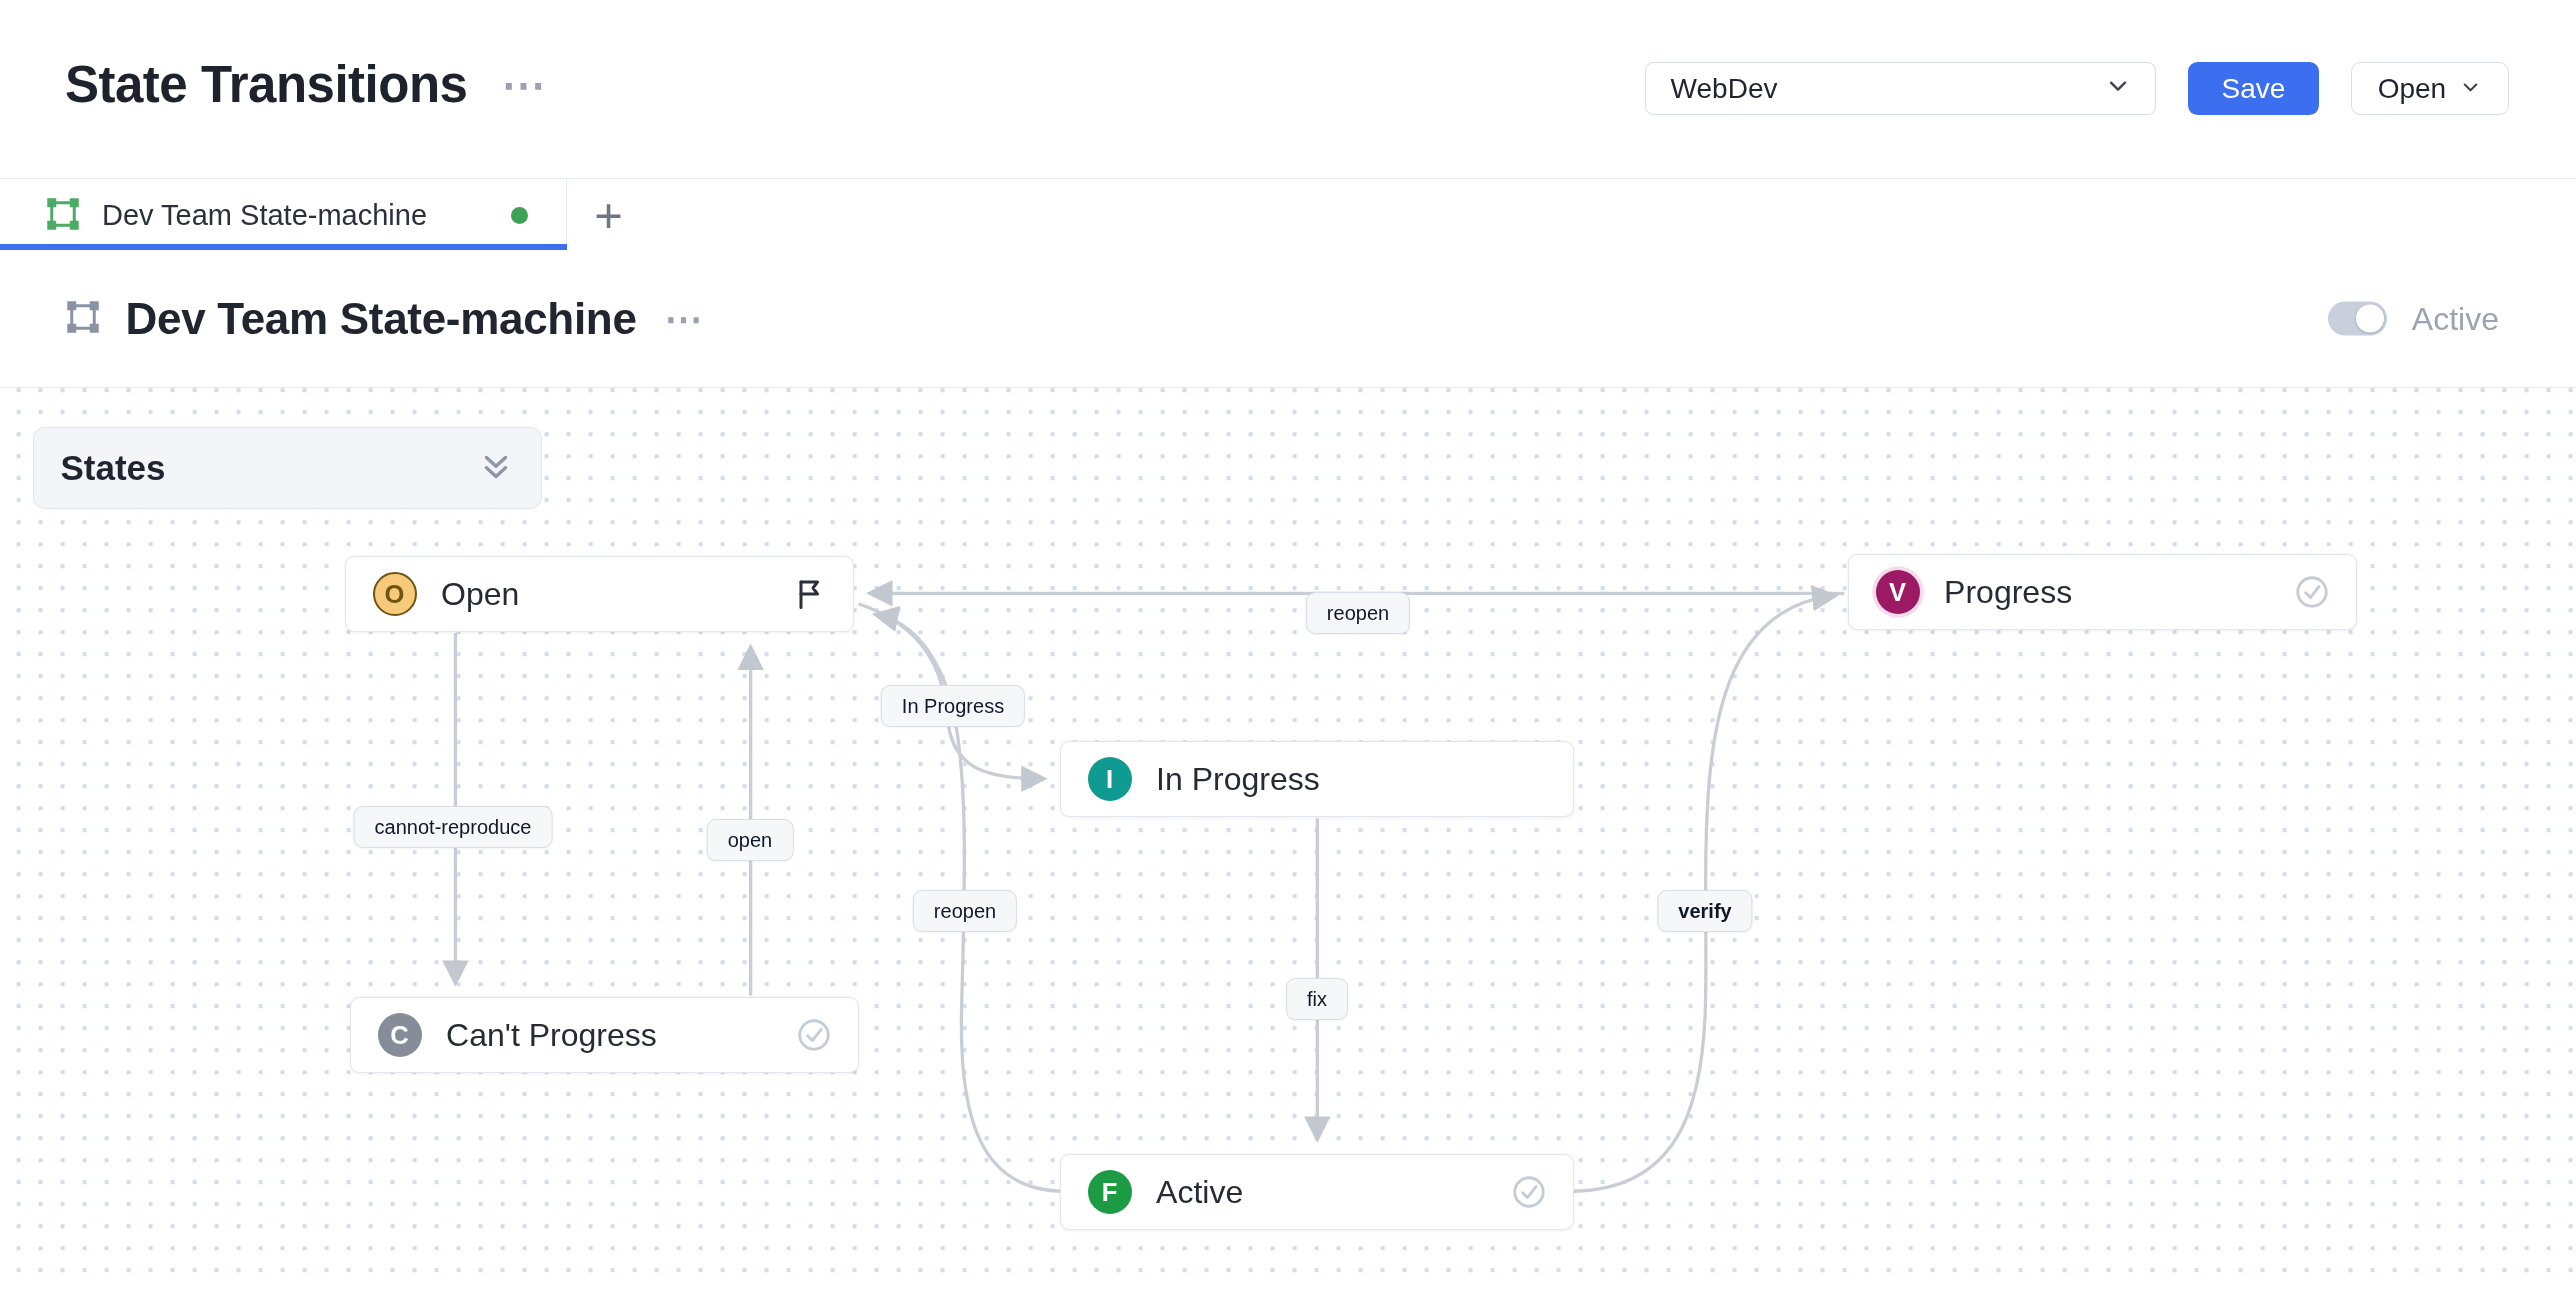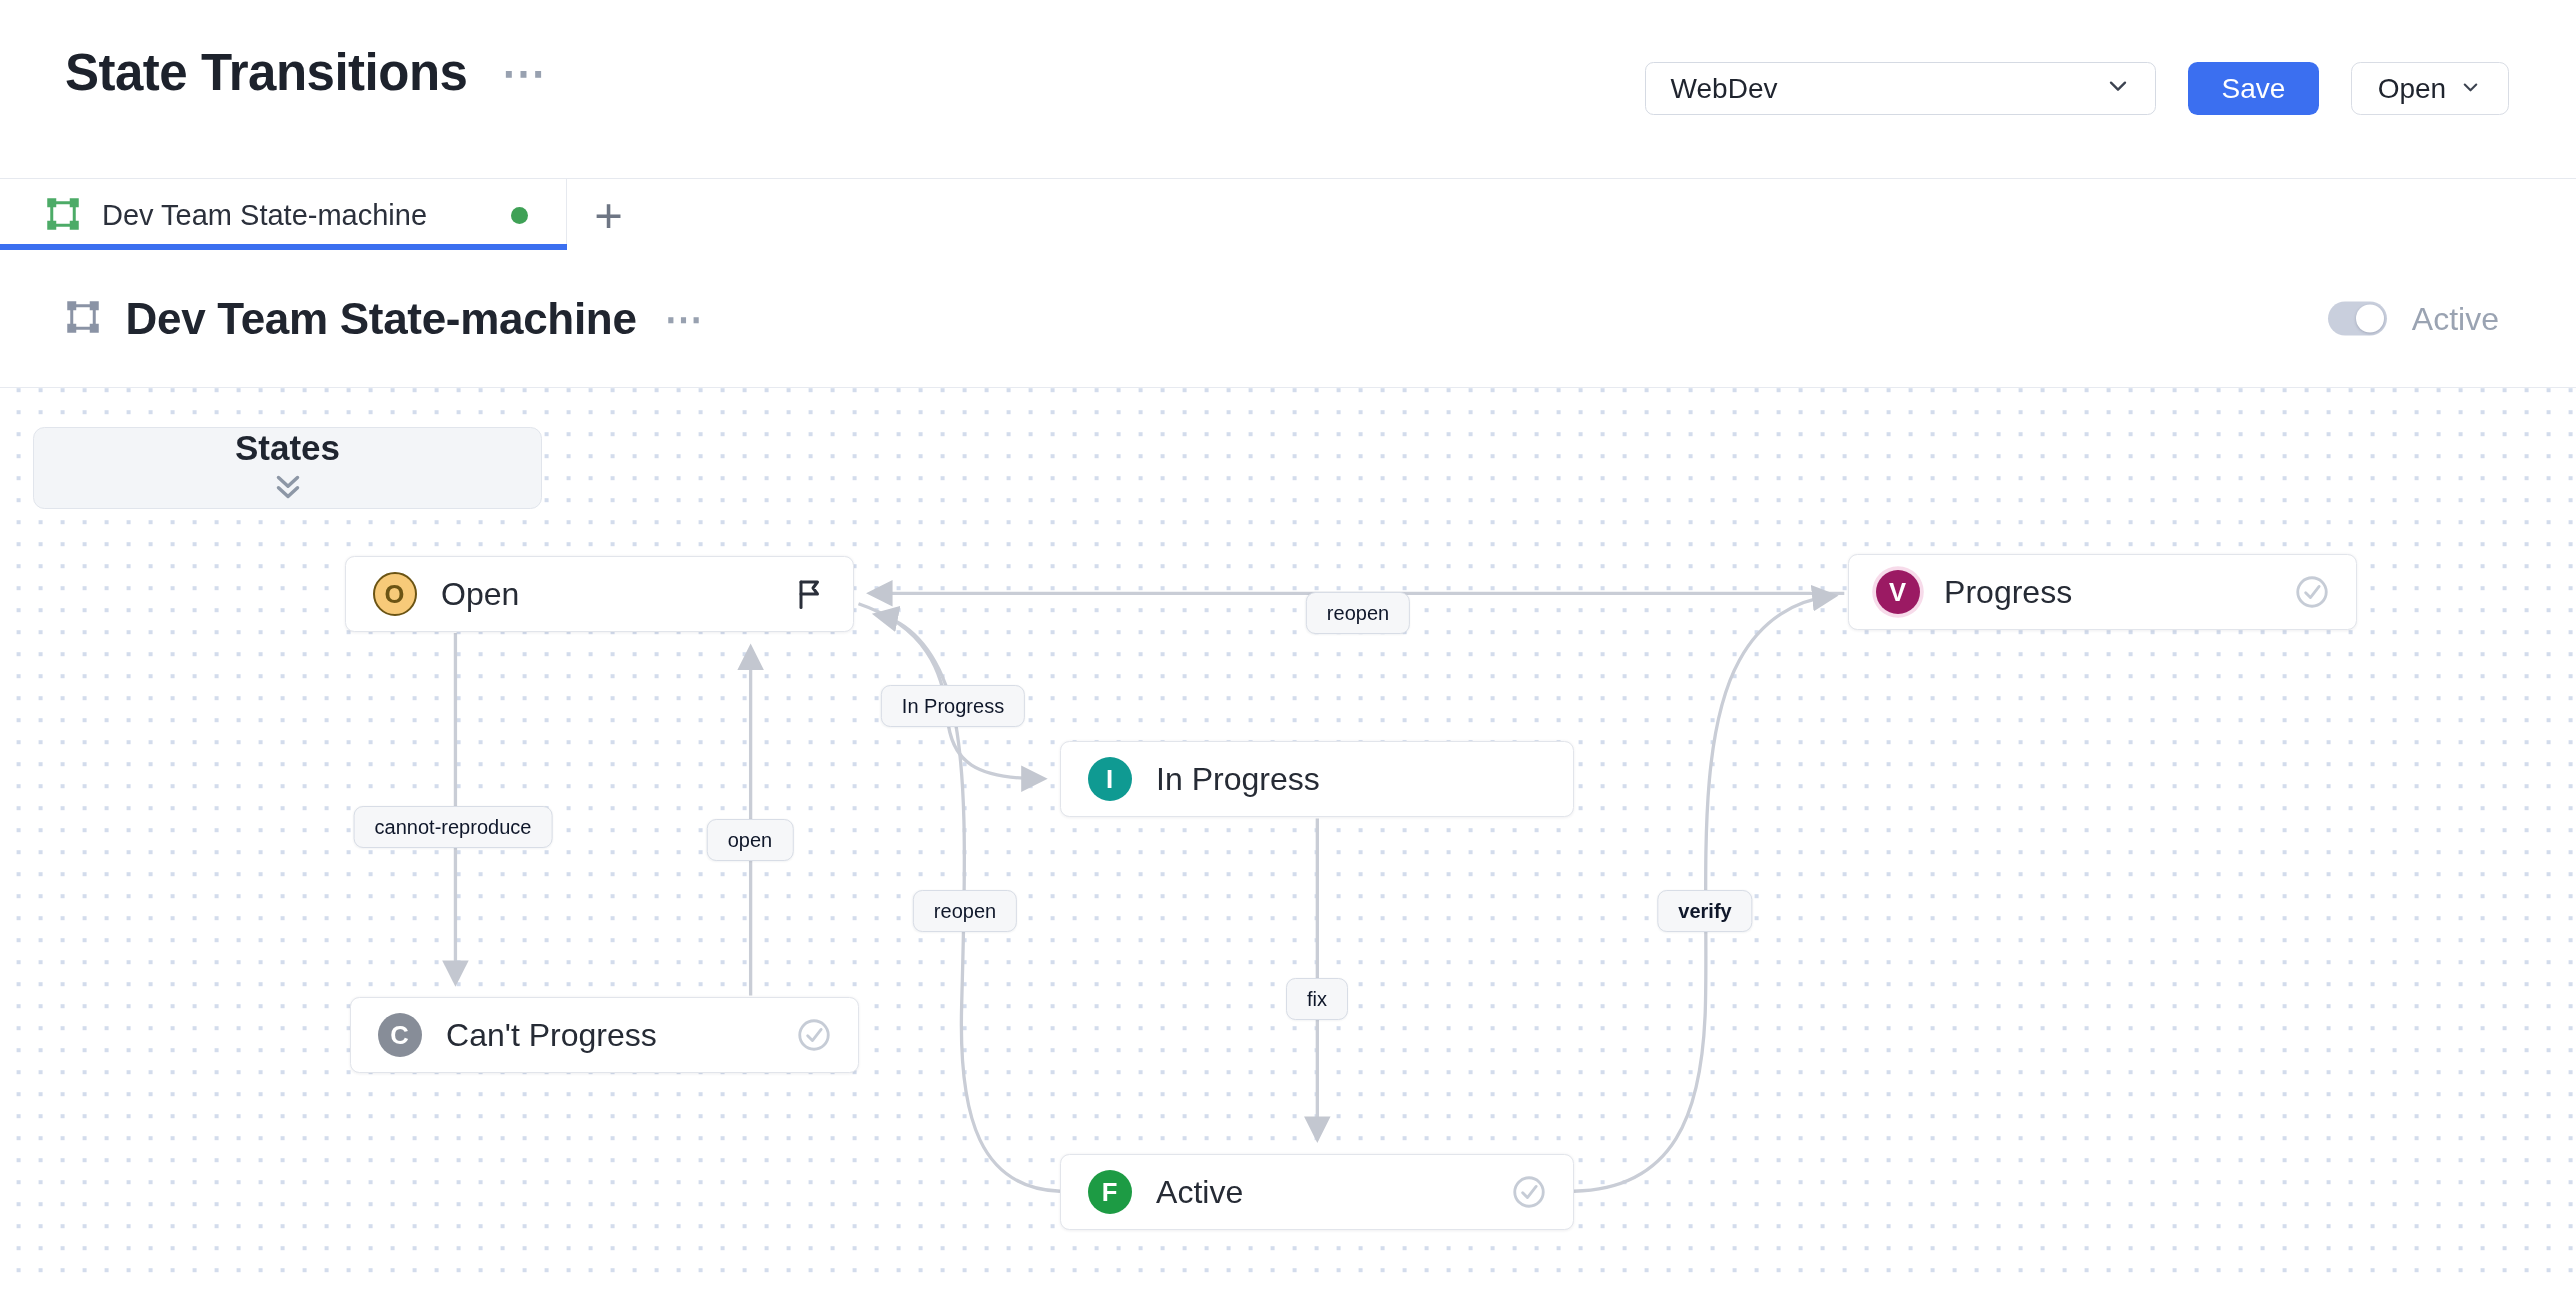--- a/index.html
+++ b/index.html
@@ -2,21 +2,21 @@
 <html style="font-size:15px"><head>
 <meta charset="utf-8">
 <style>
   * { margin:0; padding:0; box-sizing:border-box; }
   html,body { background:#fff; }
   body { font-family:"Liberation Sans", sans-serif; color:#21262f; }
   .app { position:relative; width:2576px; height:1312px; background:#fff; overflow:hidden; }
 
   
   .top-header { position:absolute; left:0; top:0; width:2576px; height:178px; background:#fff; }
-  .page-title-row { position:absolute; left:65px; top:43px; display:flex; align-items:center; }
+  .page-title-row { position:absolute; left:65px; top:55px; display:flex; align-items:center; }
   .page-title { font-size:51px; font-weight:700; color:#1d222c; letter-spacing:-0.5px; }
   .ellipsis-btn { margin-left:34px; font-size:44px; font-weight:700; color:#98a1b0; letter-spacing:2.8px; line-height:1; cursor:pointer; }
   .header-controls { position:absolute; right:67px; top:58px; display:flex; align-items:center; gap:32px; height:61px; }
   .workspace-select { width:511px; height:53px; border:1.4px solid #d5dae3; border-radius:8.5px; background:#fff;
      display:flex; align-items:center; justify-content:space-between; padding:0 23px 0 24.6px; font-size:28px; color:#1f242e; cursor:pointer; }
   .btn-primary { width:131px; height:53px; border-radius:9.5px; background:#3b6ff0; color:#fff; font-size:28px;
      display:flex; align-items:center; justify-content:center; cursor:pointer; }
   .btn-secondary { width:158px; height:53px; border-radius:9.5px; background:#fff; border:1.4px solid #d9dde5;
      display:flex; align-items:center; justify-content:center; gap:13.2px; font-size:28px; color:#1f242e; cursor:pointer; }
   .chev { display:inline-block; }
@@ -42,21 +42,21 @@
      box-shadow:0 0.9px 2.8px rgba(30,40,70,.25); }
   .active-label { font-size:32px; color:#9aa3b2; }
 
   
   .canvas { position:absolute; left:0; top:388px; width:2576px; height:895px; background:#fff;
      background-image:radial-gradient(#d3dcec 2.3px, transparent 2.4px); background-size:22px 22px; background-position:7.6px 13.2px; }
   .edges-svg { position:absolute; left:0; top:0; width:2576px; height:895px; pointer-events:none; }
 
   .states-panel { position:absolute; left:33px; top:39px; width:509px; height:82px; background:#f3f5f8;
      border:1.4px solid #e1e5ec; border-radius:11.4px; display:flex; align-items:center; justify-content:space-between;
-     padding:0 26.5px 0 26.5px; cursor:pointer;flex-direction:column; }
+     padding:0 26.5px 0 26.5px; cursor:pointer; }
   .states-label { font-size:35px; font-weight:700; color:#1f2530; }
 
   .node { position:absolute; background:#fff; border:1.4px solid #e2e5eb; border-radius:9.5px;
      box-shadow:0 0.9px 2.8px rgba(25,35,60,.07); display:flex; align-items:center; padding-left:26.5px; cursor:pointer; }
   .node-label { margin-left:24.6px; font-size:32px; font-weight:500; color:#262b35; }
   .badge { width:44px; height:44px; border-radius:50%; display:flex; align-items:center; justify-content:center;
      font-size:25.6px; font-weight:700; flex:0 0 auto; }
   .badge-open { background:#f7ca79; border:2.8px solid #6b5414; color:#6b5414; }
   .badge-verified { background:#9b1a63; color:#fff; box-shadow:0 0 0 3.8px rgba(219,93,160,.22); }
   .badge-inprogress { background:#0f9a92; color:#fff; }

